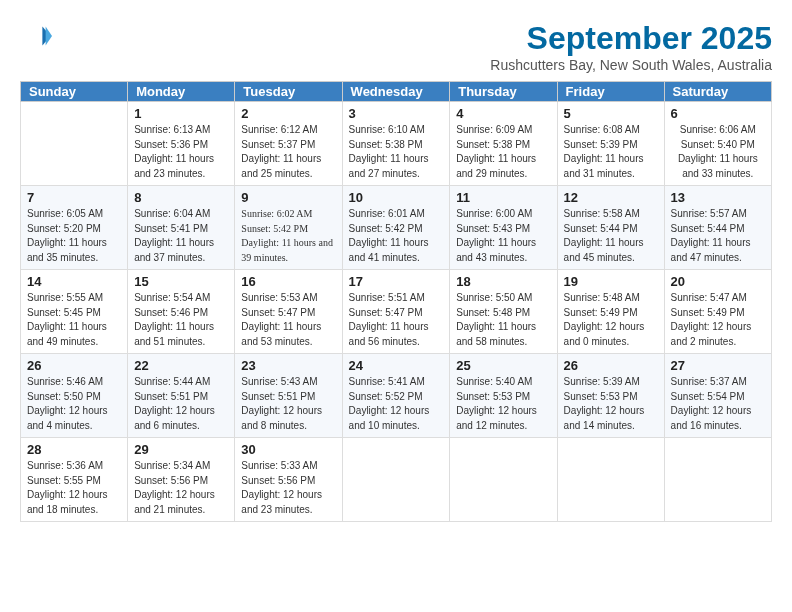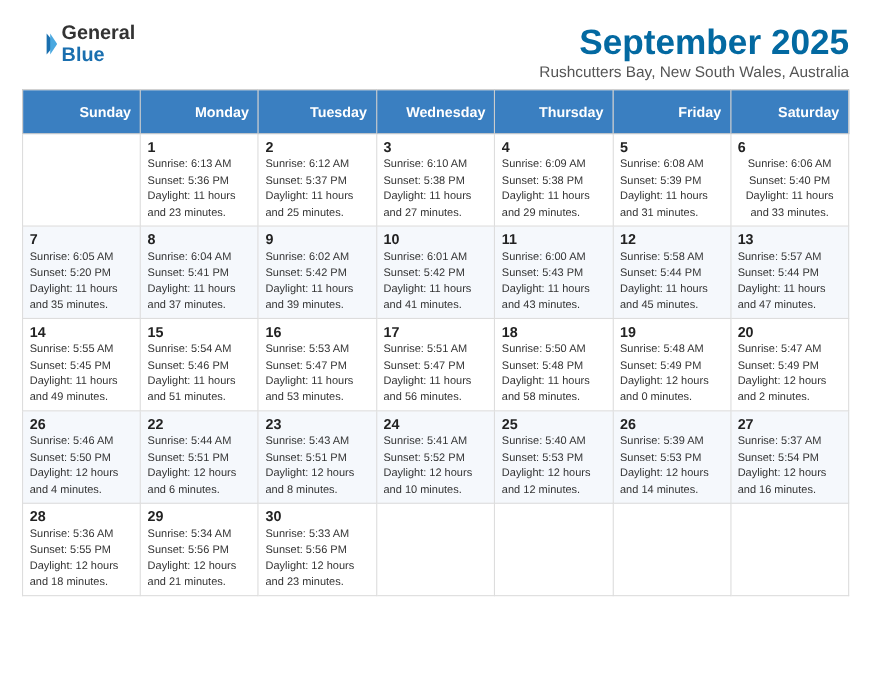--- a/index.html
+++ b/index.html
@@ -46,22 +46,22 @@
     }
     .calendar-table {
       width: 100%;
       border-collapse: collapse;
       margin-top: 8px;
       font-size: 11px;
     }
     .calendar-table th {
       background-color: #3a7fc1;
       color: white;
-      text-align: right;
-      padding: 12px 8px;
+      text-align: left;
+      padding: 2px 8px;
       font-size: 13px;
       font-weight: bold;
       border: 1px solid #ccc;
     }
     .calendar-table td {
       border: 1px solid #ddd;
       vertical-align: top;
       padding: 4px 6px;
       height: 78px;
       width: 108px;
@@ -93,26 +93,20 @@
 </head>
 <body>
 
 <div>
   <div class="header-top">
     <div class="logo">
       <svg class="logo-icon" viewBox="0 0 40 40">
         <polygon points="28,8 38,20 28,32" fill="#1a6faf"></polygon>
         <polygon points="32,8 40,20 32,32" fill="#4aa8e0"></polygon>
       </svg>
-      <div>
-        <div class="logo-text">
-          <span style="color:#333">General</span>
-        </div>
-        <div class="logo-text logo-blue">Blue</div>
-      </div>
     </div>
     <div class="title-section">
       <div class="month-title">September 2025</div>
       <div class="location-title">Rushcutters Bay, New South Wales, Australia</div>
     </div>
   </div>
 
   <table class="calendar-table">
     <thead>
       <tr>
@@ -173,21 +167,21 @@
 Daylight: 11 hours and 35 minutes.</div>
           </td>
           <td>
             <div class="day-number">8</div>
             <div class="day-info" style="white-space: pre-line;">Sunrise: 6:04 AM
 Sunset: 5:41 PM
 Daylight: 11 hours and 37 minutes.</div>
           </td>
           <td>
             <div class="day-number">9</div>
-            <div class="day-info" style="white-space: pre-line;">Sunrise: 6:02 AM
+            <div class="day-info" style="white-space: pre-line; font-family: Liberation Serif, serif;">Sunrise: 6:02 AM
 Sunset: 5:42 PM
 Daylight: 11 hours and 39 minutes.</div>
           </td>
           <td>
             <div class="day-number">10</div>
             <div class="day-info" style="white-space: pre-line;">Sunrise: 6:01 AM
 Sunset: 5:42 PM
 Daylight: 11 hours and 41 minutes.</div>
           </td>
           <td>

